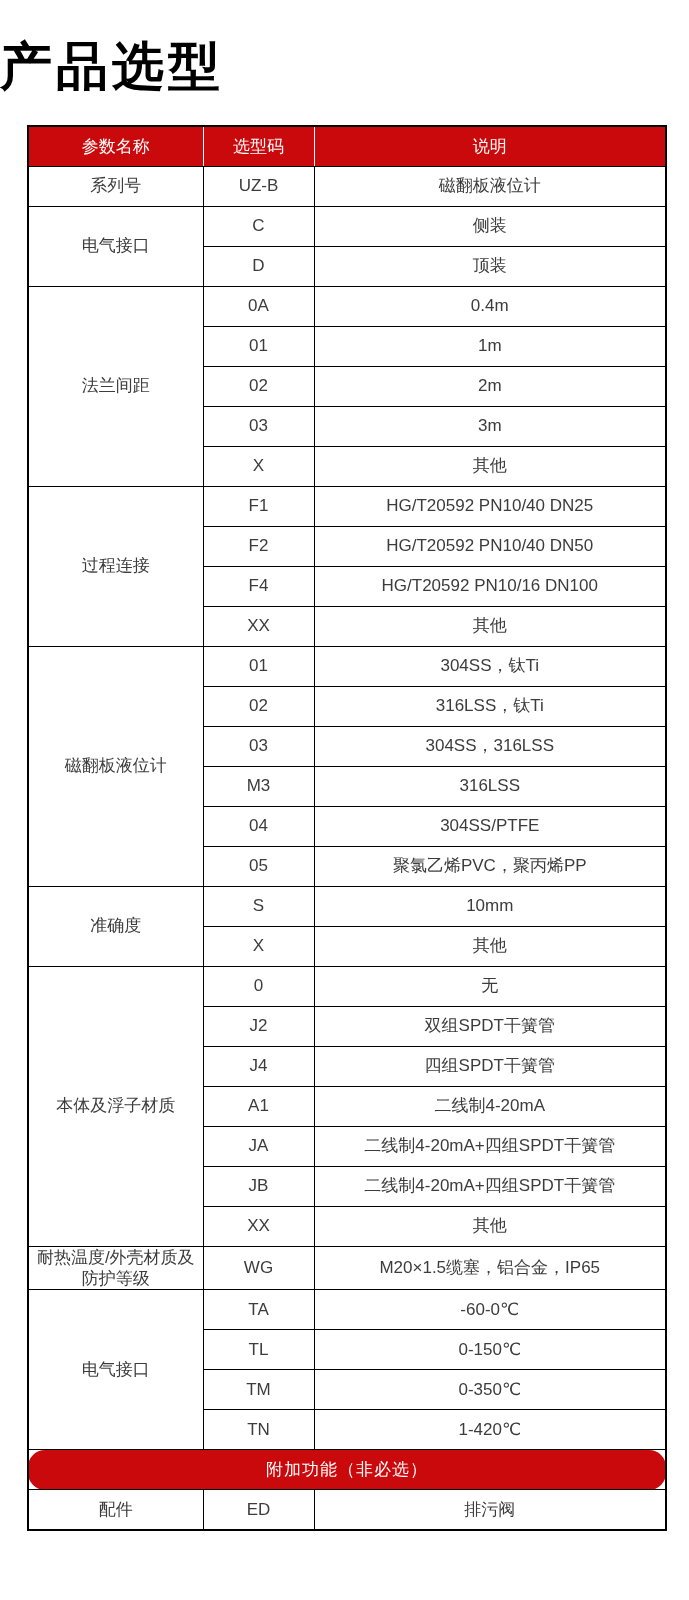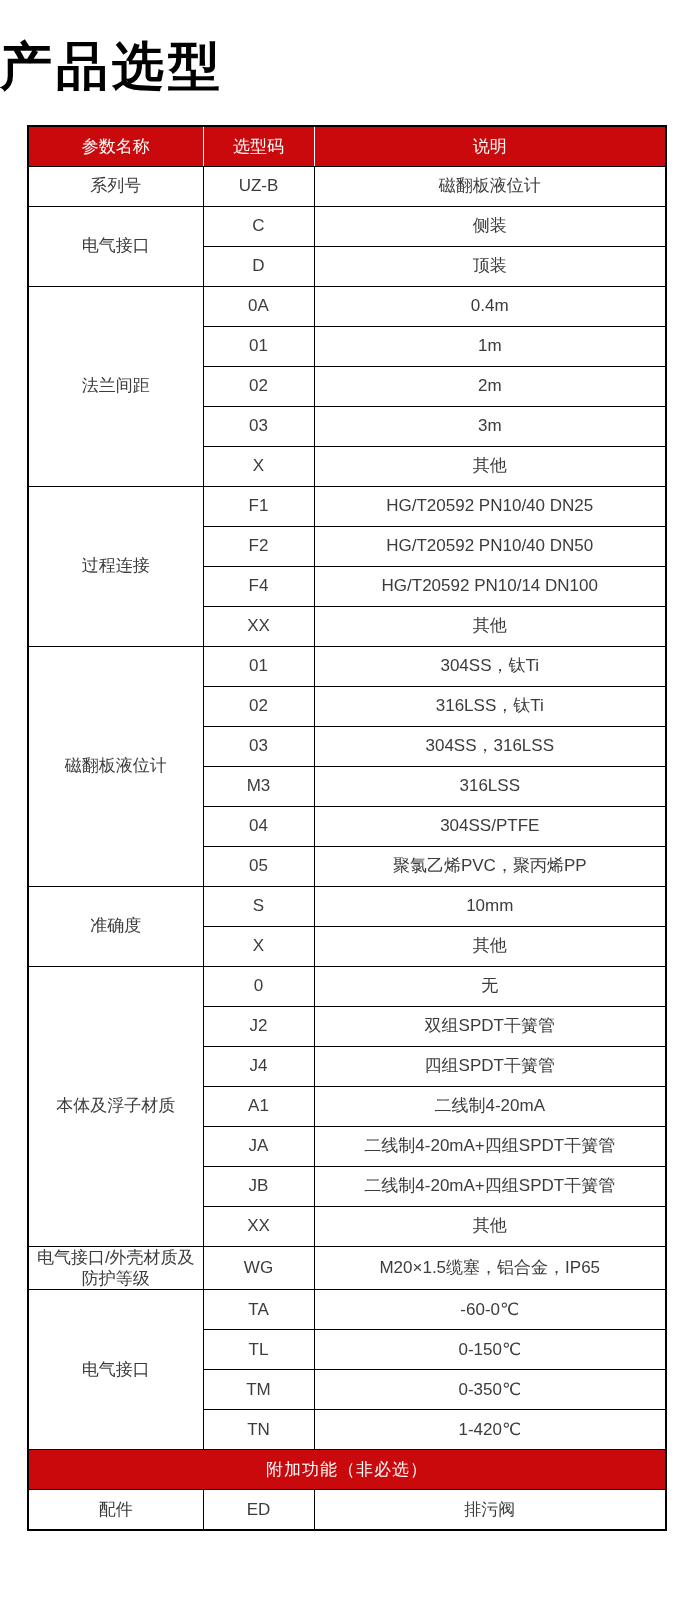--- a/index.html
+++ b/index.html
@@ -53,20 +53,21 @@
     padding:0 6px;
     line-height:1.25;
     color:var(--text);
     background:#fff;
   }
   table.sel td.banner{
     background:var(--accent);
     color:var(--header-text);
     font-weight:500;
     letter-spacing:1px;
+    border-radius:17px;
   }
 </style>
 </head>
 <body>
 
 <h1 class="title">产品选型</h1>
 
 <table class="sel">
   <colgroup>
     <col style="width:175px">
@@ -120,21 +121,21 @@
         <td rowspan="4">过程连接</td>
         <td>F1</td>
         <td>HG/T20592 PN10/40 DN25</td>
       </tr>
       <tr>
         <td>F2</td>
         <td>HG/T20592 PN10/40 DN50</td>
       </tr>
       <tr>
         <td>F4</td>
-        <td>HG/T20592 PN10/14 DN100</td>
+        <td>HG/T20592 PN10/16 DN100</td>
       </tr>
       <tr>
         <td>XX</td>
         <td>其他</td>
       </tr>
       <tr>
         <td rowspan="6">磁翻板液位计</td>
         <td>01</td>
         <td>304SS，钛Ti</td>
       </tr>
@@ -190,21 +191,21 @@
       </tr>
       <tr>
         <td>JB</td>
         <td>二线制4-20mA+四组SPDT干簧管</td>
       </tr>
       <tr>
         <td>XX</td>
         <td>其他</td>
       </tr>
       <tr>
-        <td rowspan="1">电气接口/外壳材质及防护等级</td>
+        <td rowspan="1">耐热温度/外壳材质及防护等级</td>
         <td>WG</td>
         <td>M20×1.5缆塞，铝合金，IP65</td>
       </tr>
       <tr>
         <td rowspan="4">电气接口</td>
         <td>TA</td>
         <td>-60-0℃</td>
       </tr>
       <tr>
         <td>TL</td>

